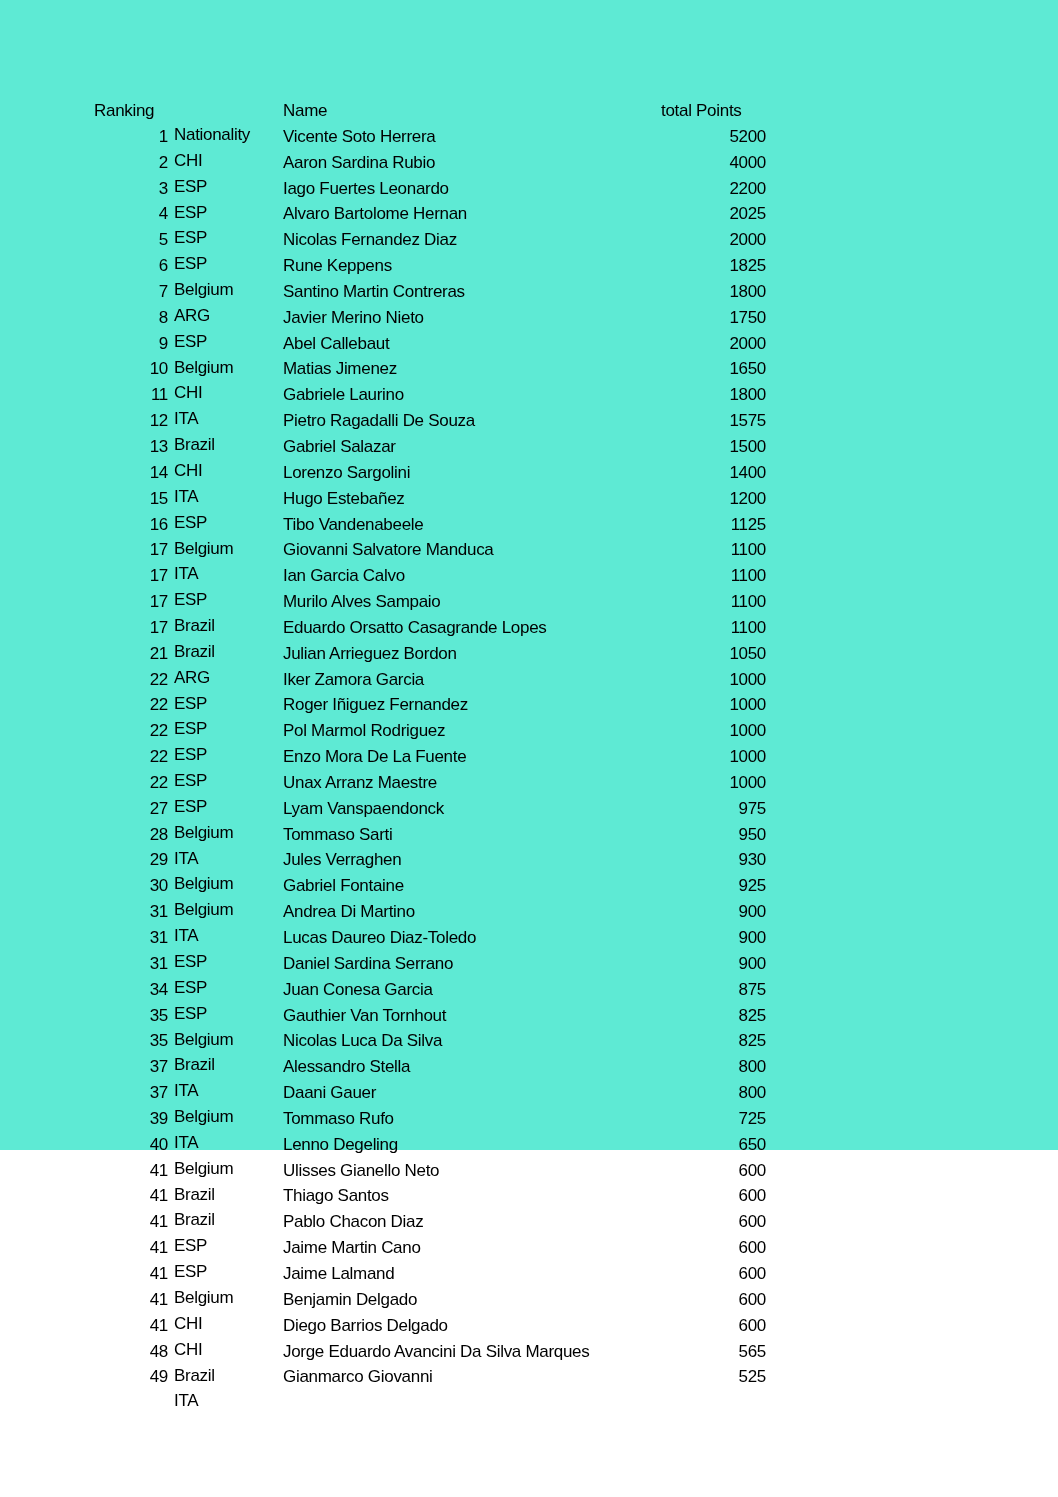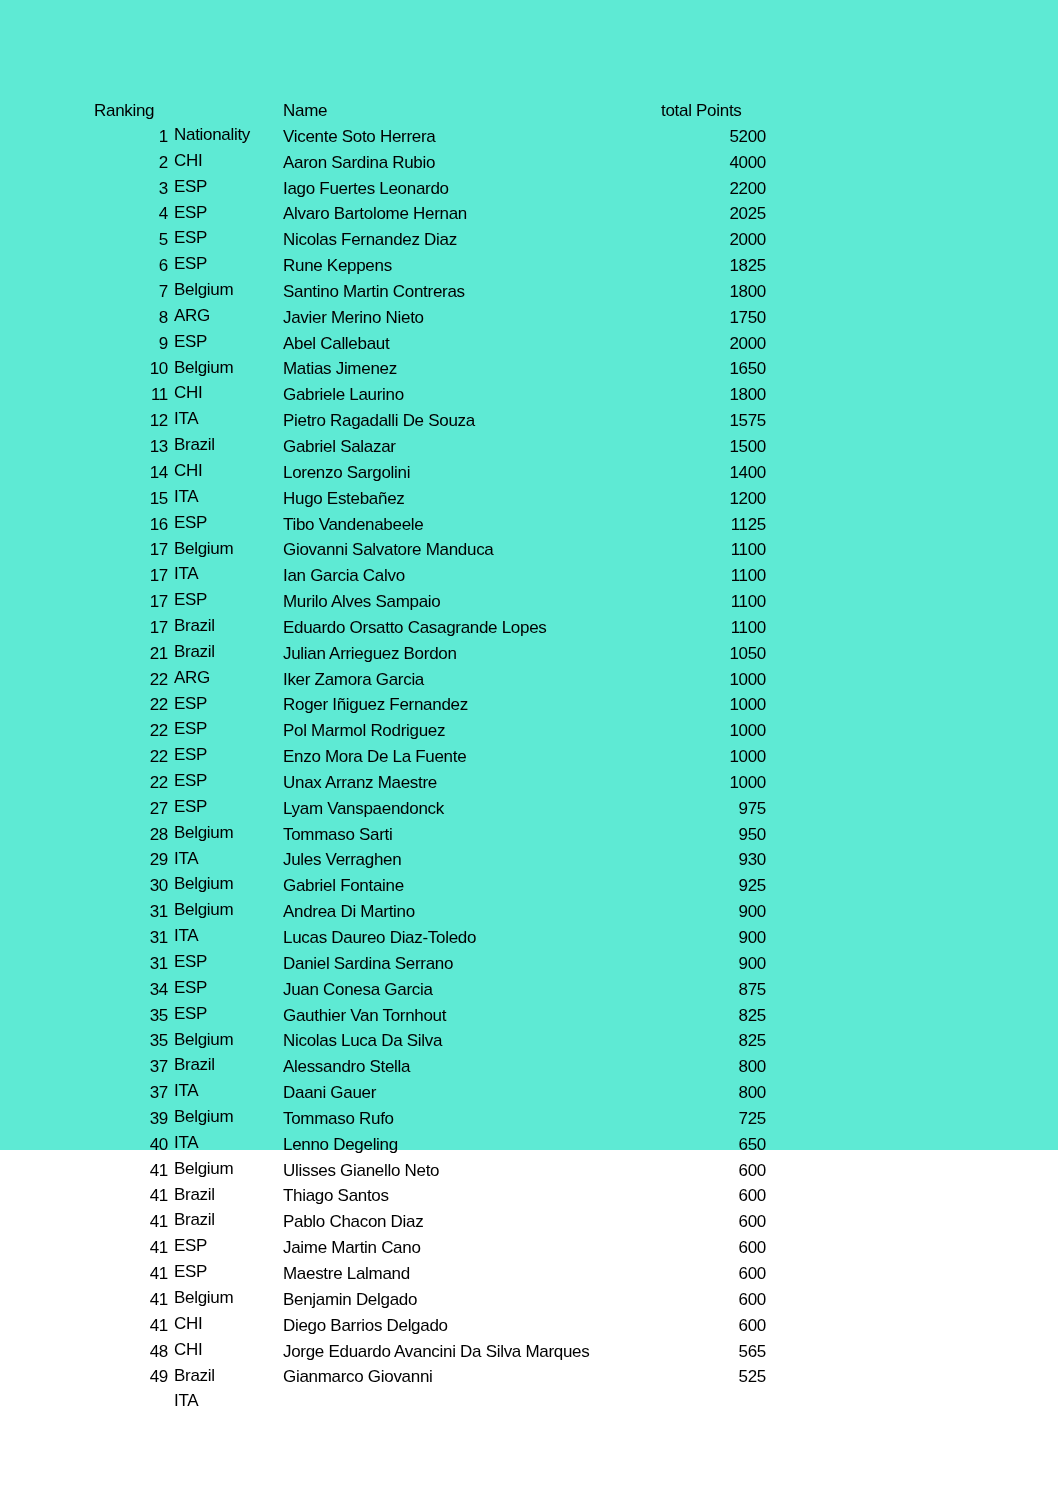--- a/index.html
+++ b/index.html
@@ -335,21 +335,21 @@
   </div>
         <div class="row">
     <span class="cell c-rank">41</span>
     <span class="cell c-nat">ESP</span>
     <span class="cell c-name">Jaime Martin Cano</span>
     <span class="cell c-pts">600</span>
   </div>
         <div class="row">
     <span class="cell c-rank">41</span>
     <span class="cell c-nat">Belgium</span>
-    <span class="cell c-name">Maestre Lalmand</span>
+    <span class="cell c-name">Jaime Lalmand</span>
     <span class="cell c-pts">600</span>
   </div>
         <div class="row">
     <span class="cell c-rank">41</span>
     <span class="cell c-nat">CHI</span>
     <span class="cell c-name">Benjamin Delgado</span>
     <span class="cell c-pts">600</span>
   </div>
         <div class="row">
     <span class="cell c-rank">41</span>

